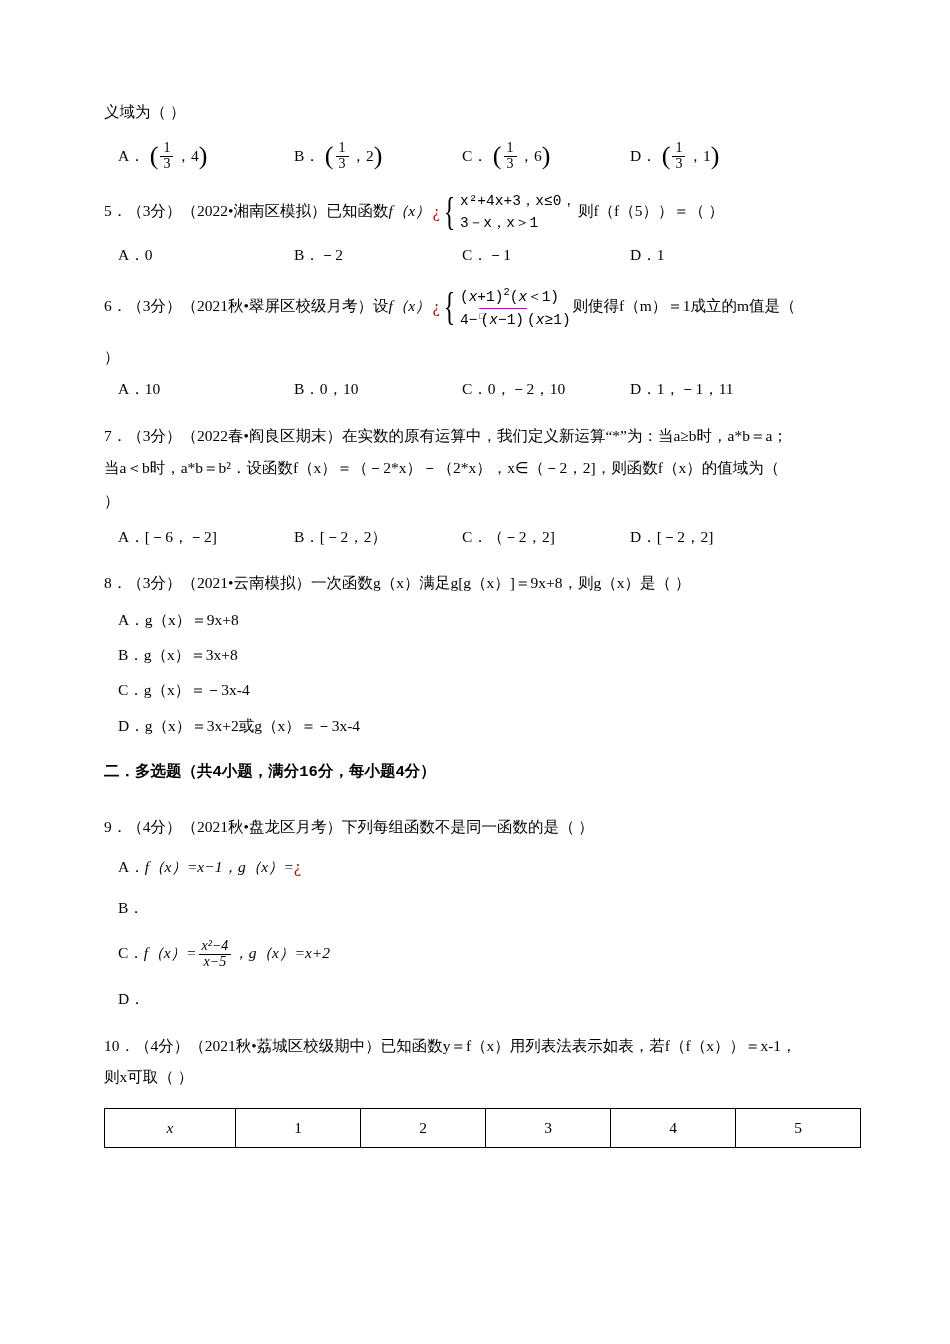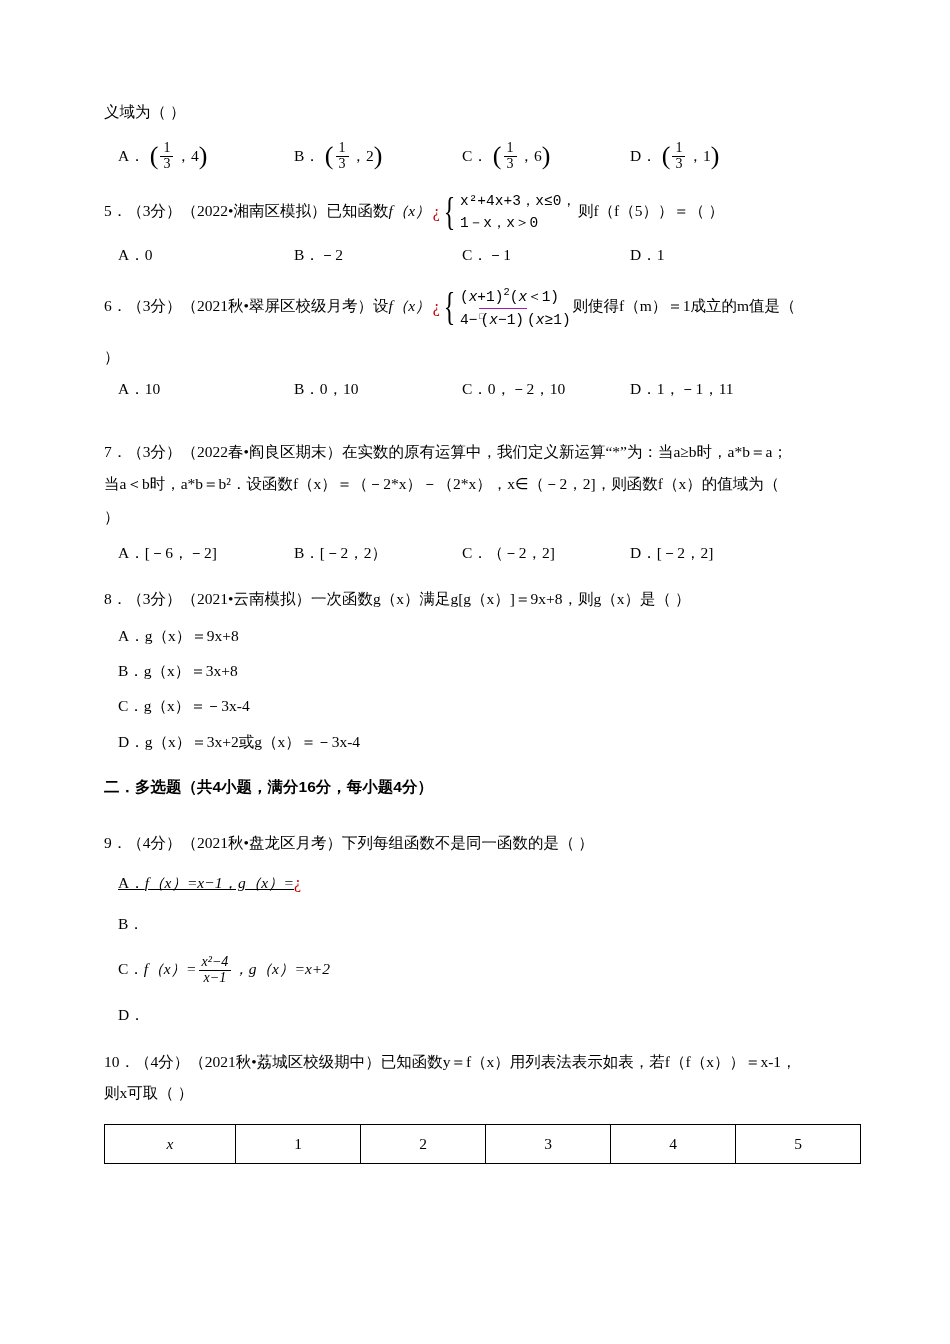--- a/index.html
+++ b/index.html
@@ -92,21 +92,21 @@
     flex-direction: column;
     font-size: 14.5px;
     line-height: 1.55;
     font-family: Liberation Mono, monospace;
   }
   .redq {
     color: #c00000;
     font-size: 16px;
   }
   .sectitle {
-    font-family: Liberation Sans, sans-serif;
+    font-family: Liberation Mono, monospace;
     font-weight: bold;
     font-size: 15.5px;
     margin-top: 22px;
     margin-bottom: 2px;
   }
   .optline {
     font-size: 15.5px;
     padding-left: 14px;
     margin-top: 9px;
     line-height: 1.7;
@@ -197,21 +197,21 @@
         <span class="paren-big">)</span>
       </div>
     </div>
 
     <div class="stem">
       <span>5．</span><span>（3分）</span><span>（2022•湘南区模拟）</span><span>已知函数</span><span class="italic">f（x）</span><span class="piece">
           <span class="redq">¿</span>
           <span class="brace">{</span>
           <span class="rows">
             <span>x²+4x+3，x≤0，</span>
-            <span>1－x，x＞0</span>
+            <span>3－x，x＞1</span>
           </span>
         </span><span>则f（f（5））＝（      ）</span>
     </div>
     <div class="opts-row">
       <div class="opt w1">A．0</div>
       <div class="opt w2">B．－2</div>
       <div class="opt w3">C．－1</div>
       <div class="opt">D．1</div>
     </div>
 
@@ -226,21 +226,21 @@
         </span><span>则使得f（m）＝1成立的m值是（</span>
     </div>
     <div class="qline" style="margin-top:14px;">）</div>
     <div class="opts-row">
       <div class="opt w1">A．10</div>
       <div class="opt w2">B．0，10</div>
       <div class="opt w3">C．0，－2，10</div>
       <div class="opt">D．1，－1，11</div>
     </div>
 
-    <div class="stem" style="margin-top:36px; line-height:2.1;">
+    <div class="stem" style="margin-top:20px; line-height:2.1;">
       <span>7．</span><span>（3分）</span><span>（2022春•阎良区期末）</span><span>在实数的原有运算中，我们定义新运算“*”为：当a≥b时，a*b＝a；</span><br>
       <span>当a＜b时，a*b＝b²．设函数f（x）＝（－2*x）－（2*x），x∈（－2，2]，则函数f（x）的值域为（</span><br>
       <span>）</span>
     </div>
     <div class="opts-row">
       <div class="opt w1">A．[－6，－2]</div>
       <div class="opt w2">B．[－2，2）</div>
       <div class="opt w3">C．（－2，2]</div>
       <div class="opt">D．[－2，2]</div>
     </div>
@@ -252,32 +252,32 @@
     <div class="optline">B．g（x）＝3x+8</div>
     <div class="optline">C．g（x）＝－3x-4</div>
     <div class="optline">D．g（x）＝3x+2或g（x）＝－3x-4</div>
 
     <div class="sectitle">二．多选题（共4小题，满分16分，每小题4分）</div>
 
     <div class="stem" style="margin-top:30px;">
       <span>9．</span><span>（4分）</span><span>（2021秋•盘龙区月考）</span><span>下列每组函数不是同一函数的是（      ）</span>
     </div>
 
-    <div class="optline" style="margin-top:12px;text-decoration:underline;">
+    <div class="optline" style="margin-top:12px;">
       <span>A．</span><span class="italic">f（x）=x−1，g（x）=</span><span class="redq">¿</span>
     </div>
 
     <div class="optline" style="margin-top:14px;">
       <span>B．</span><br>
     </div>
 
     <div class="optline" style="margin-top:18px;">
       <span>C．</span><span class="italic">f（x）=</span><span class="frac">
           <span class="num italic">x²−4</span>
-          <span class="den italic">x−1</span>
+          <span class="den italic">x−5</span>
         </span><span class="italic">，g（x）=x+2</span>
     </div>
 
     <div class="optline" style="margin-top:16px;">
       <span>D．</span><br>
     </div>
 
     <div class="stem" style="margin-top:18px; line-height:2.0;">
       <span>10．</span><span>（4分）</span><span>（2021秋•荔城区校级期中）</span><span>已知函数y＝f（x）用列表法表示如表，若f（f（x））＝x-1，</span><br>
       <span>则x可取（      ）</span>

